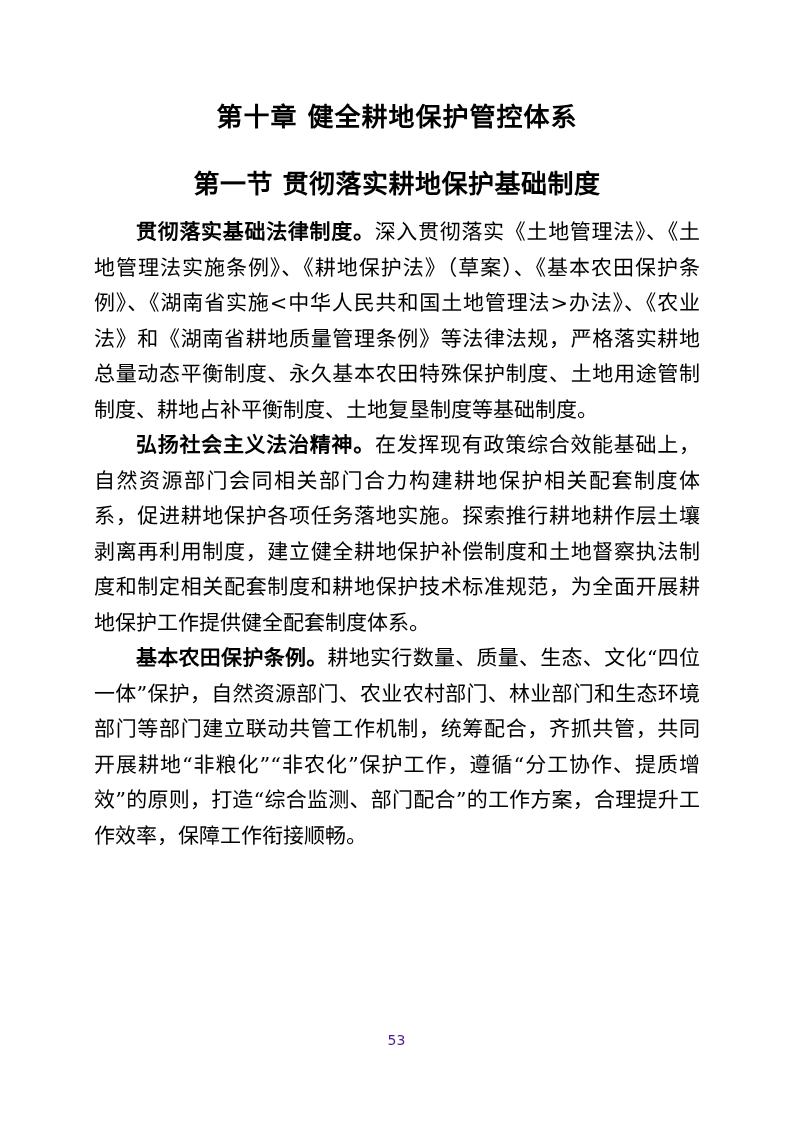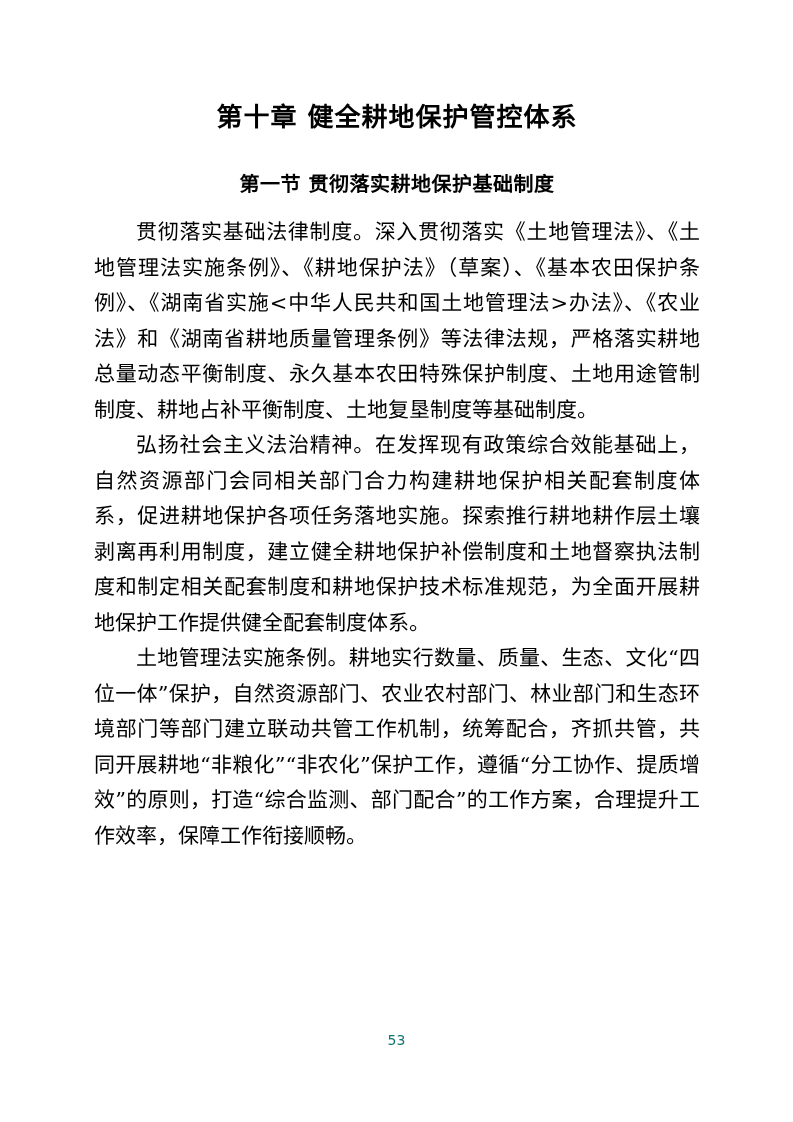--- a/index.html
+++ b/index.html
@@ -29,67 +29,67 @@
     font-weight: bold;
     font-size: 26px;
     line-height: 34px;
     letter-spacing: 1px;
   }
   .section-title {
     margin: 35px 0 0 0;
     text-align: center;
     font-family: "DejaVu Sans", sans-serif;
     font-weight: bold;
-    font-size: 20px;
+    font-size: 26px;
     line-height: 30px;
     letter-spacing: 0.5px;
   }
   .body-text {
     margin-top: 16px;
     font-size: 21px;
     line-height: 35.5px;
     text-align: justify;
     text-justify: inter-ideograph;
   }
   .body-text p {
     margin: 0;
     padding: 0;
     text-indent: 2em;
   }
   .lead {
     font-family: "DejaVu Sans", sans-serif;
-    font-weight: normal;
+    font-weight: bold;
   }
   .page-number {
     position: absolute;
     top: 1030px;
     left: 0;
     width: 100%;
     text-align: center;
     font-family: "DejaVu Sans", sans-serif;
     font-size: 14px;
     line-height: 20px;
-    color: #0f766e;
+    color: #4c1d95;
   }
 </style>
 </head>
 <body>
 
 <div class="page">
   <div class="content">
 
     <h1 class="chapter-title">第十章 健全耕地保护管控体系</h1>
 
     <h2 class="section-title">第一节 贯彻落实耕地保护基础制度</h2>
 
     <div class="body-text">
 
       <p><span class="lead">贯彻落实基础法律制度。</span><span>深入贯彻落实《土地管理法》、《土地管理法实施条例》、《耕地保护法》（草案）、《基本农田保护条例》、《湖南省实施&lt;中华人民共和国土地管理法&gt;办法》、《农业法》和《湖南省耕地质量管理条例》等法律法规，严格落实耕地总量动态平衡制度、永久基本农田特殊保护制度、土地用途管制制度、耕地占补平衡制度、土地复垦制度等基础制度。</span></p>
 
       <p><span class="lead">弘扬社会主义法治精神。</span><span>在发挥现有政策综合效能基础上，自然资源部门会同相关部门合力构建耕地保护相关配套制度体系，促进耕地保护各项任务落地实施。探索推行耕地耕作层土壤剥离再利用制度，建立健全耕地保护补偿制度和土地督察执法制度和制定相关配套制度和耕地保护技术标准规范，为全面开展耕地保护工作提供健全配套制度体系。</span></p>
 
-      <p><span class="lead">土地管理法实施条例。</span><span>耕地实行数量、质量、生态、文化“四位一体”保护，自然资源部门、农业农村部门、林业部门和生态环境部门等部门建立联动共管工作机制，统筹配合，齐抓共管，共同开展耕地“非粮化”“非农化”保护工作，遵循“分工协作、提质增效”的原则，打造“综合监测、部门配合”的工作方案，合理提升工作效率，保障工作衔接顺畅。</span></p>
+      <p><span class="lead">基本农田保护条例。</span><span>耕地实行数量、质量、生态、文化“四位一体”保护，自然资源部门、农业农村部门、林业部门和生态环境部门等部门建立联动共管工作机制，统筹配合，齐抓共管，共同开展耕地“非粮化”“非农化”保护工作，遵循“分工协作、提质增效”的原则，打造“综合监测、部门配合”的工作方案，合理提升工作效率，保障工作衔接顺畅。</span></p>
     </div>
 
   </div>
 
   <div class="page-number">53</div>
 </div>
 
 </body></html>

